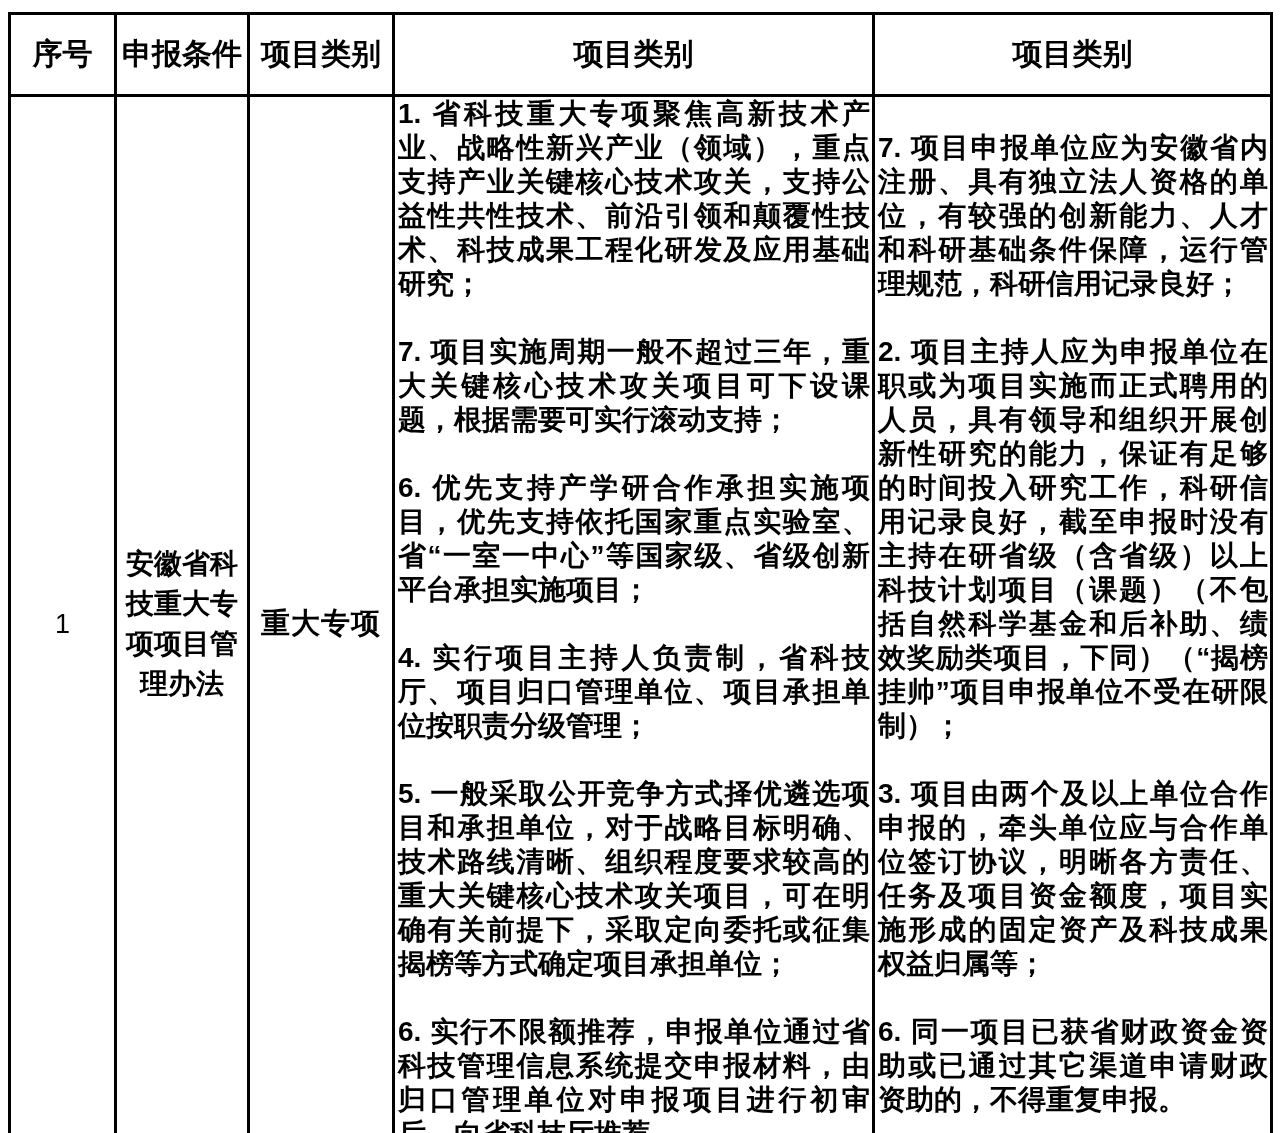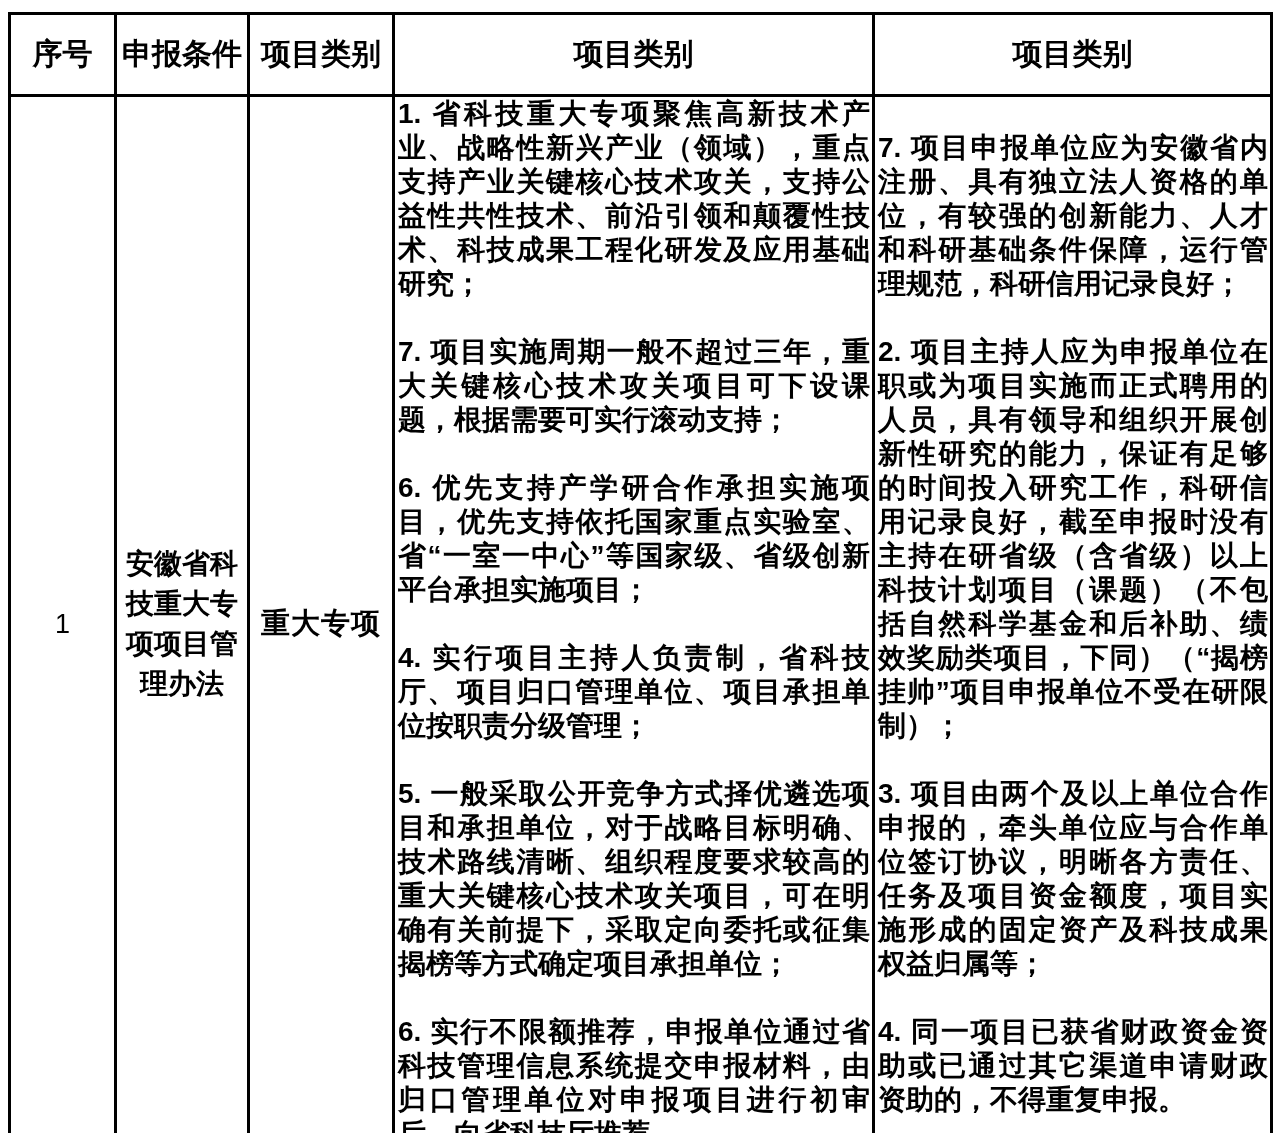--- a/index.html
+++ b/index.html
@@ -102,18 +102,18 @@
           <p>7. 项目实施周期一般不超过三年，重大关键核心技术攻关项目可下设课题，根据需要可实行滚动支持；</p>
           <p>6. 优先支持产学研合作承担实施项目，优先支持依托国家重点实验室、省“一室一中心”等国家级、省级创新平台承担实施项目；</p>
           <p>4. 实行项目主持人负责制，省科技厅、项目归口管理单位、项目承担单位按职责分级管理；</p>
           <p>5. 一般采取公开竞争方式择优遴选项目和承担单位，对于战略目标明确、技术路线清晰、组织程度要求较高的重大关键核心技术攻关项目，可在明确有关前提下，采取定向委托或征集揭榜等方式确定项目承担单位；</p>
           <p>6. 实行不限额推荐，申报单位通过省科技管理信息系统提交申报材料，由归口管理单位对申报项目进行初审后，向省科技厅推荐。</p>
         </td>
         <td class="cell-text">
           <p>7. 项目申报单位应为安徽省内注册、具有独立法人资格的单位，有较强的创新能力、人才和科研基础条件保障，运行管理规范，科研信用记录良好；</p>
           <p>2. 项目主持人应为申报单位在职或为项目实施而正式聘用的人员，具有领导和组织开展创新性研究的能力，保证有足够的时间投入研究工作，科研信用记录良好，截至申报时没有主持在研省级（含省级）以上科技计划项目（课题）（不包括自然科学基金和后补助、绩效奖励类项目，下同）（“揭榜挂帅”项目申报单位不受在研限制）；</p>
           <p>3. 项目由两个及以上单位合作申报的，牵头单位应与合作单位签订协议，明晰各方责任、任务及项目资金额度，项目实施形成的固定资产及科技成果权益归属等；</p>
-          <p>4. 同一项目已获省财政资金资助或已通过其它渠道申请财政资助的，不得重复申报。</p>
+          <p>6. 同一项目已获省财政资金资助或已通过其它渠道申请财政资助的，不得重复申报。</p>
         </td>
       </tr>
     </tbody>
   </table>
 </div>
 
 </body></html>

